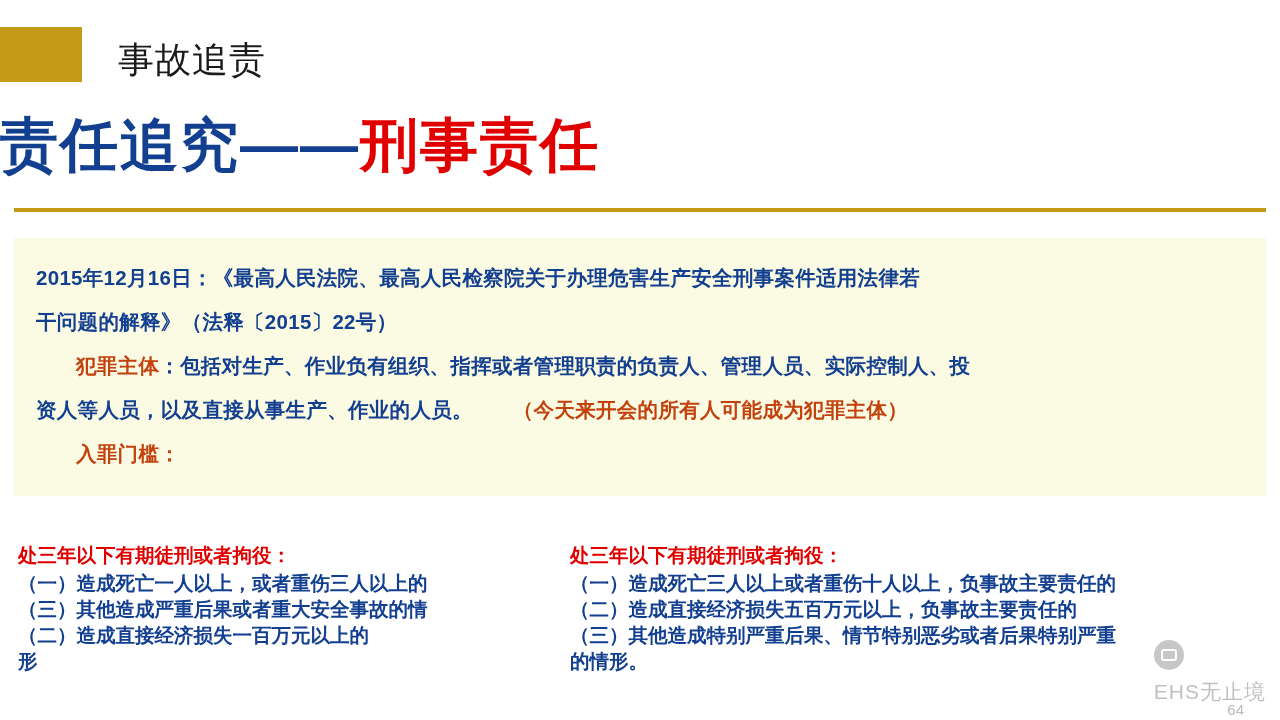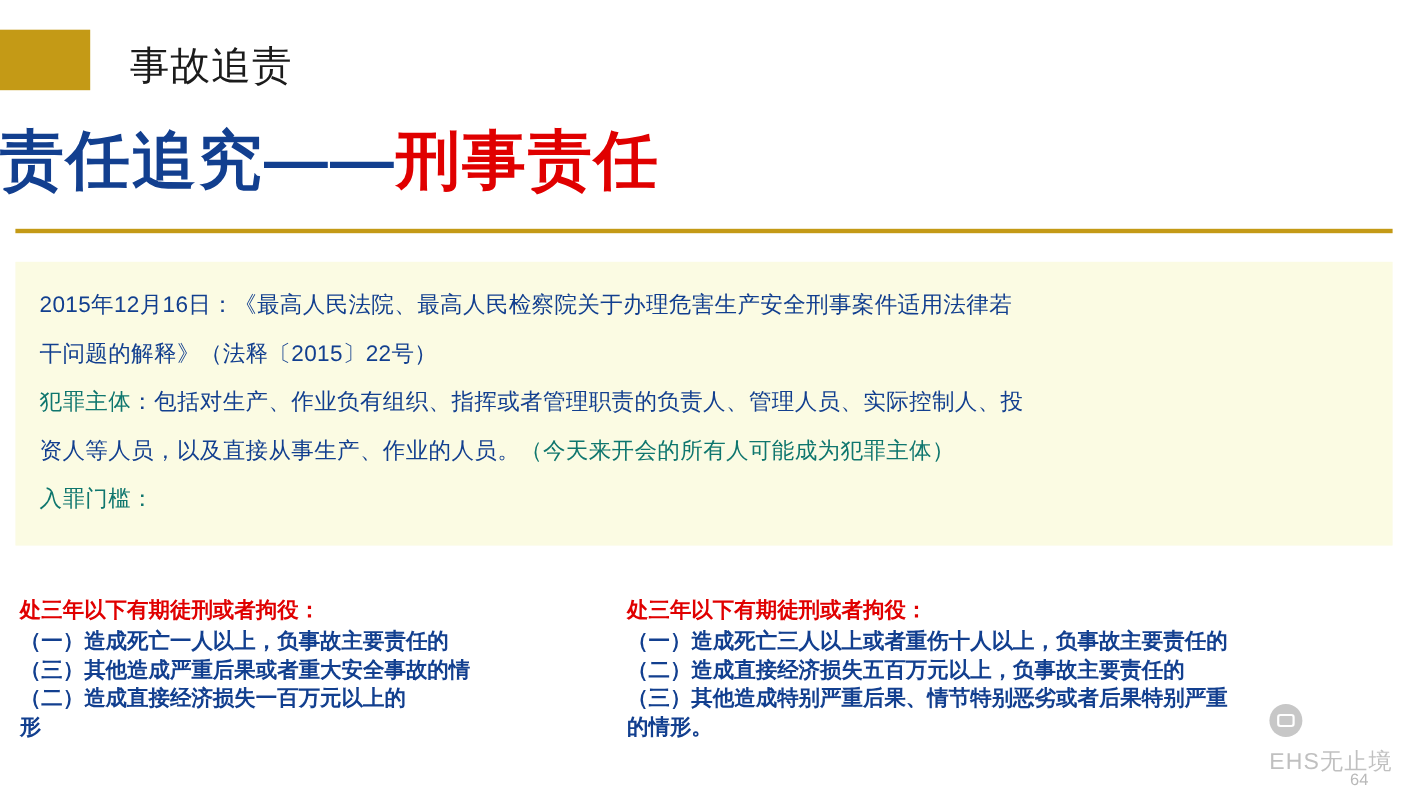--- a/index.html
+++ b/index.html
@@ -73,24 +73,24 @@
     width: 1252px;
     height: 258px;
     background: #fbfbe3;
     box-sizing: border-box;
     padding: 18px 22px 0 22px;
   }
   .body-line {
     font-size: 20.5px;
     line-height: 44px;
     color: #123f8f;
-    font-weight: normal;
+    font-weight: bold;
     letter-spacing: 0.3px;
   }
-  .body-line .red { color: #0f766e; }
+  .body-line .red { color: #c2410c; margin-left: 40px; }
   .body-line .blue { color: #123f8f; }
 
   
   .cols {
     position: absolute;
     left: 14px;
     top: 510px;
     width: 1252px;
     height: 160px;
     margin-top: 32px;
@@ -185,21 +185,21 @@
       <span class="blue">资人等人员，以及直接从事生产、作业的人员。</span><span class="red">（今天来开会的所有人可能成为犯罪主体）</span>
     </div>
     <div class="body-line">
       <span class="red">入罪门槛：</span>
     </div>
   </div>
 
   <div class="cols">
     <div class="col col-left">
       <div class="col-head">处三年以下有期徒刑或者拘役：</div>
-      <div class="col-item">（一）造成死亡一人以上，负事故主要责任的</div>
+      <div class="col-item">（一）造成死亡一人以上，或者重伤三人以上的</div>
       <div class="col-item">（三）其他造成严重后果或者重大安全事故的情</div>
       <div class="col-item">（二）造成直接经济损失一百万元以上的</div>
       <div class="col-item">形</div>
     </div>
     <div class="col col-right">
       <div class="col-head">处三年以下有期徒刑或者拘役：</div>
       <div class="col-item">（一）造成死亡三人以上或者重伤十人以上，负事故主要责任的</div>
       <div class="col-item">（二）造成直接经济损失五百万元以上，负事故主要责任的</div>
       <div class="col-item">（三）其他造成特别严重后果、情节特别恶劣或者后果特别严重</div>
       <div class="col-item">的情形。</div>

